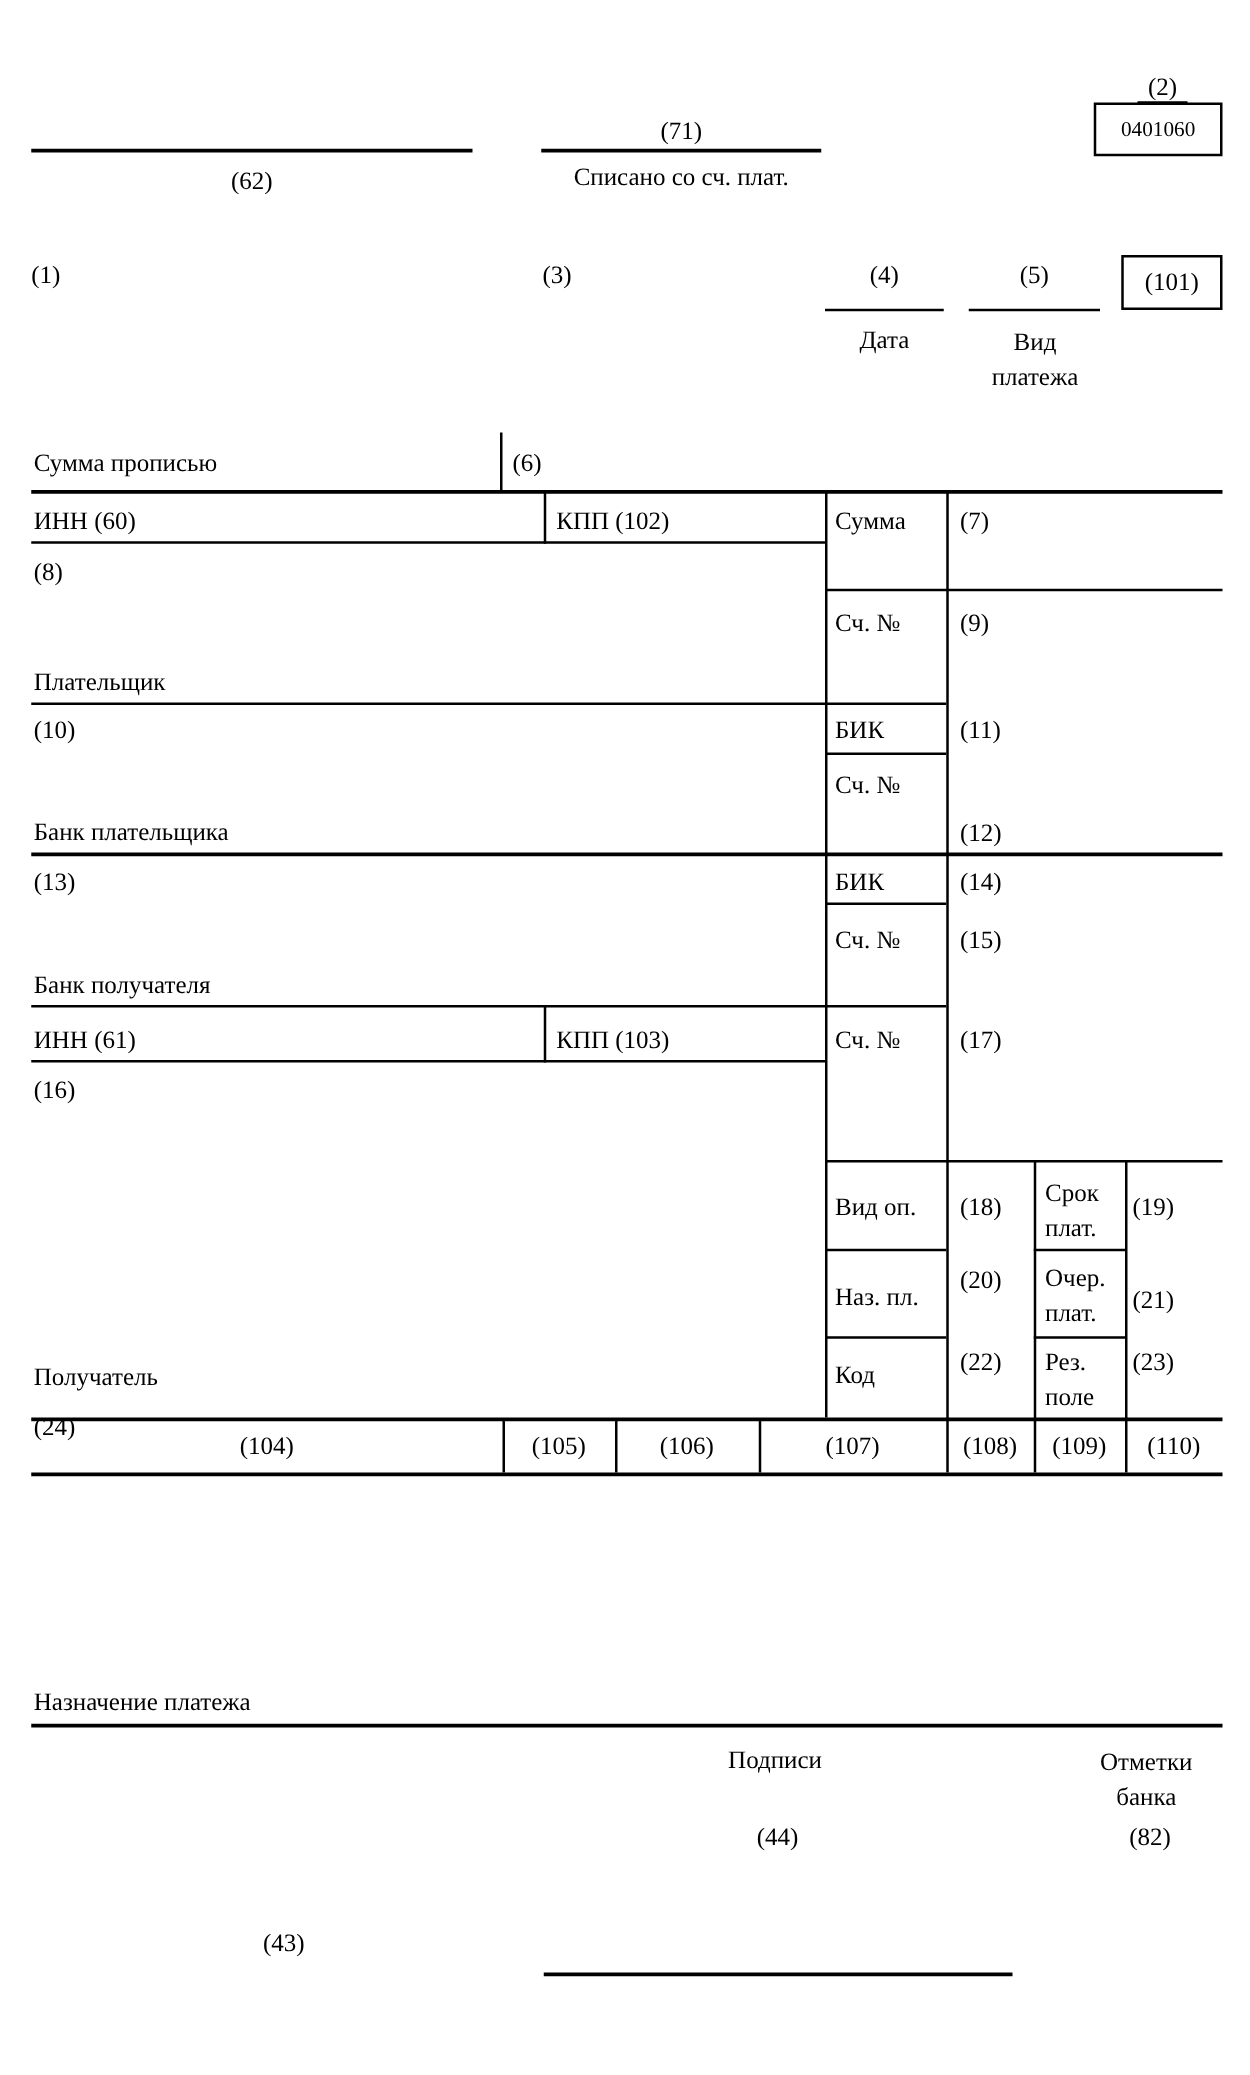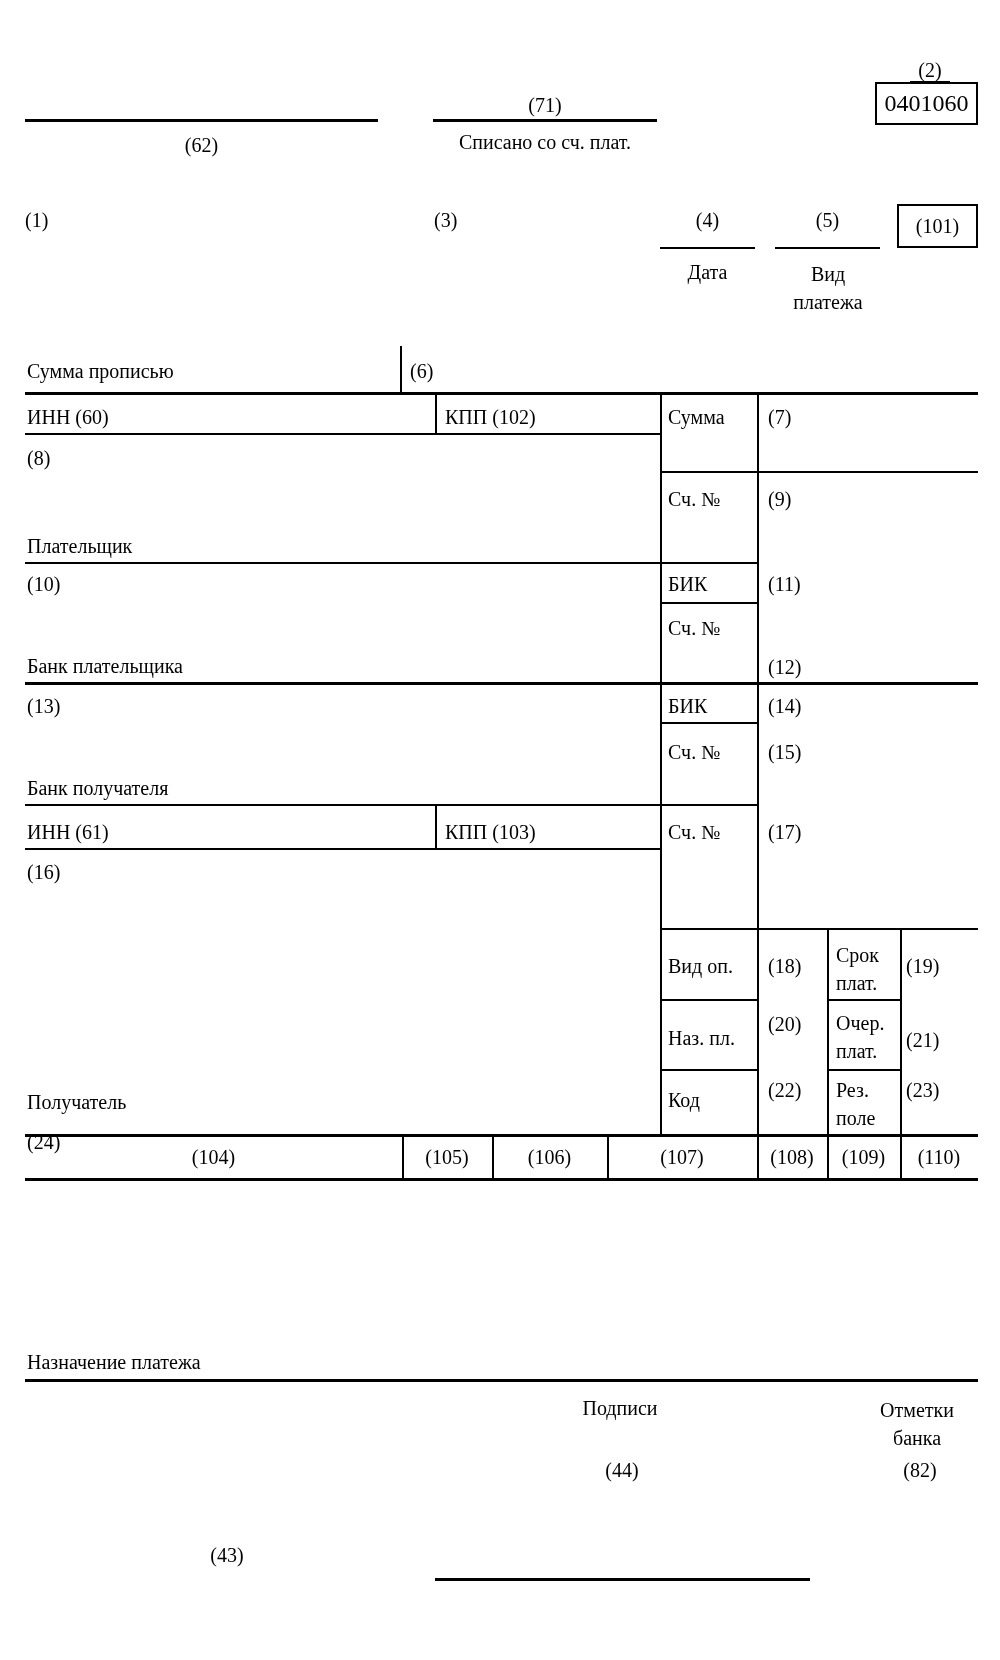--- a/index.html
+++ b/index.html
@@ -6,21 +6,21 @@
   #page{position:relative;width:1000px;height:1660px;background:#ffffff;overflow:hidden;
         font-family:"Liberation Serif",serif;color:#000;}
   .t{position:absolute;font-size:20px;line-height:24px;white-space:nowrap;}
   .c{text-align:center;}
   .w{white-space:normal;line-height:28px;}
   .b{font-weight:bold;font-size:23px;line-height:26px;}
   .hl{position:absolute;height:2px;background:#000;}
   .hl.thick{height:3px;}
   .vl{position:absolute;width:2px;background:#000;}
   .box{position:absolute;border:2px solid #000;display:flex;align-items:center;justify-content:center;}
-  .code{font-size:24px;}
+  .code{font-size:17px;}
 </style>
 </head>
 <body>
 
 <div id="page">
 
   <div class="t c" style="left:902px;top:58px;width:56px;">(2)</div>
   <div class="hl" style="left:910px;top:81px;width:40px;"></div>
   <div class="box" style="left:875px;top:82px;width:99px;height:39px;">
     <span class="code">0401060</span>

